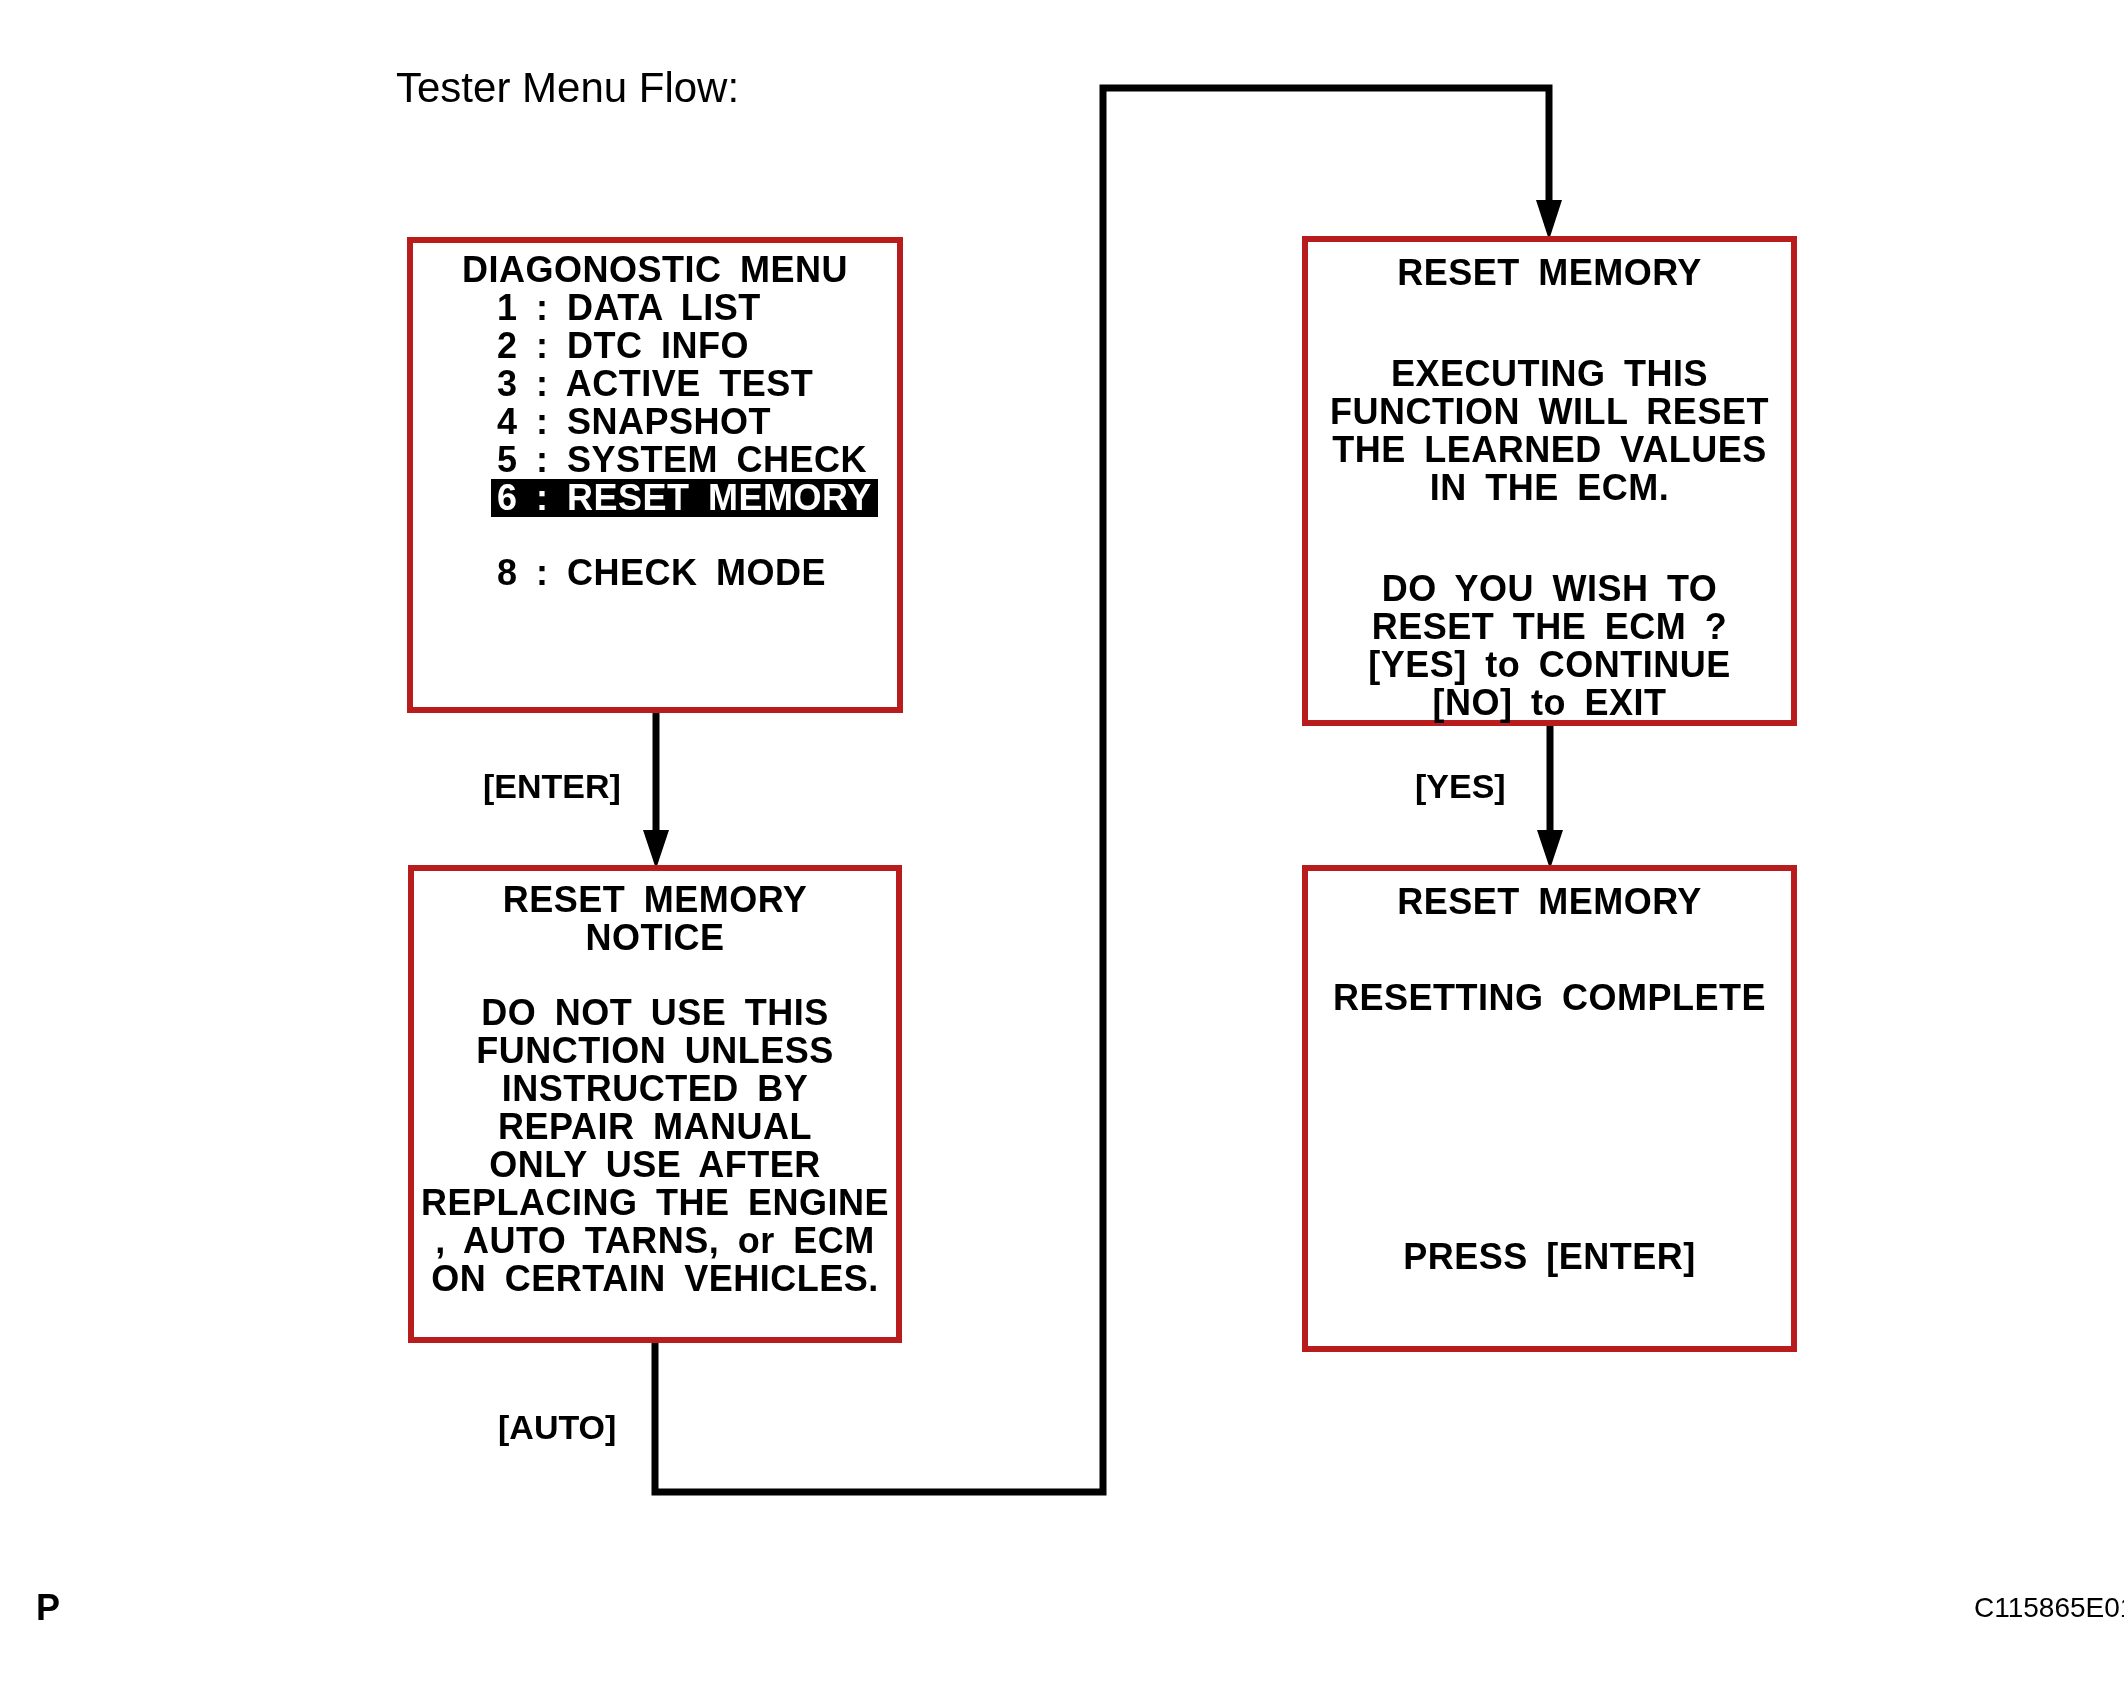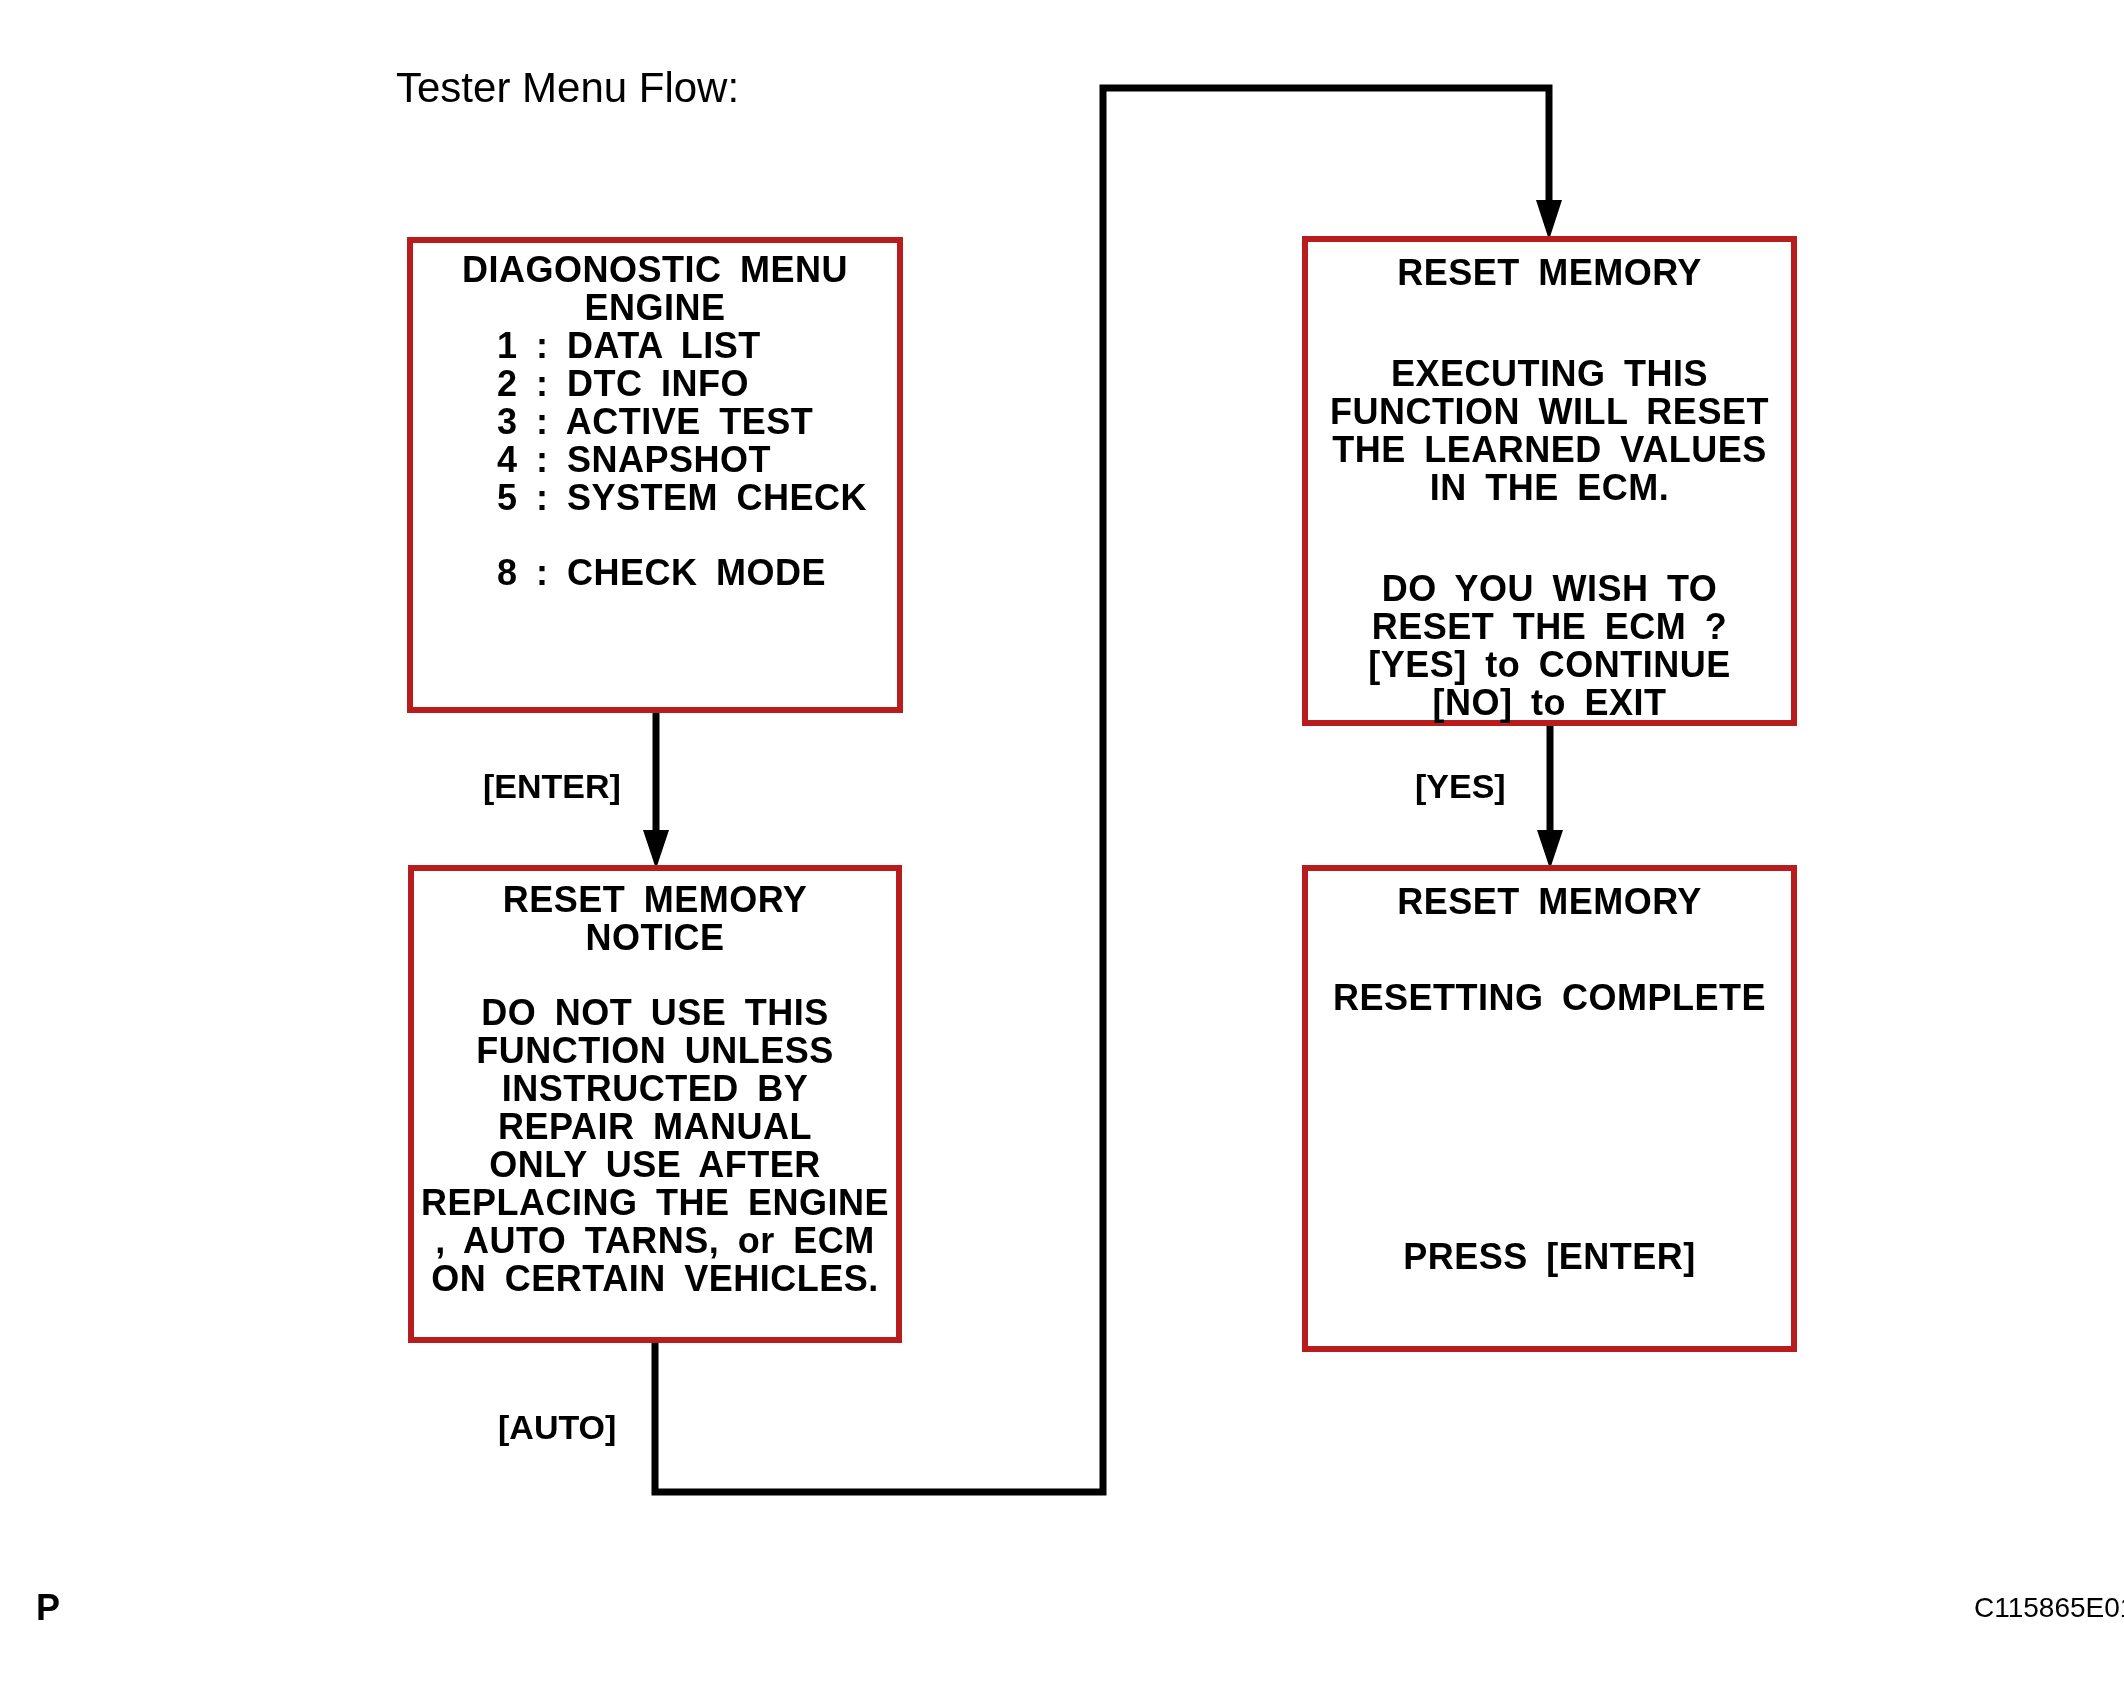--- a/index.html
+++ b/index.html
@@ -105,26 +105,26 @@
     <line x1="656" y1="713" x2="656" y2="835" stroke="#000" stroke-width="7"></line>
     <polygon points="643,830 669,830 656,869" fill="#000"></polygon>
     <line x1="1550" y1="726" x2="1550" y2="835" stroke="#000" stroke-width="7"></line>
     <polygon points="1537,830 1563,830 1550,869" fill="#000"></polygon>
     <polyline points="655,1343 655,1492 1103,1492 1103,88 1549,88 1549,205" fill="none" stroke="#000" stroke-width="7" stroke-linejoin="miter"></polyline>
     <polygon points="1536,200 1562,200 1549,240" fill="#000"></polygon>
   </svg>
 
   <div class="screen" id="screen-diagnostic-menu">
     <div class="line">DIAGONOSTIC MENU</div>
-    <div class="line">ENGINE</div>
     <div class="menu-line sp30">1 : DATA LIST</div>
     <div class="menu-line">2 : DTC INFO</div>
     <div class="menu-line">3 : ACTIVE TEST</div>
     <div class="menu-line">4 : SNAPSHOT</div>
     <div class="menu-line">5 : SYSTEM CHECK</div>
+    <div class="menu-line"><span class="hl">6 : RESET MEMORY</span></div>
     <div class="menu-line sp37">8 : CHECK MODE</div>
   </div>
 
   <div class="screen" id="screen-notice">
     <div class="line">RESET MEMORY</div>
     <div class="line">NOTICE</div>
     <div class="line sp37">DO NOT USE THIS</div>
     <div class="line">FUNCTION UNLESS</div>
     <div class="line">INSTRUCTED BY</div>
     <div class="line">REPAIR MANUAL</div>

